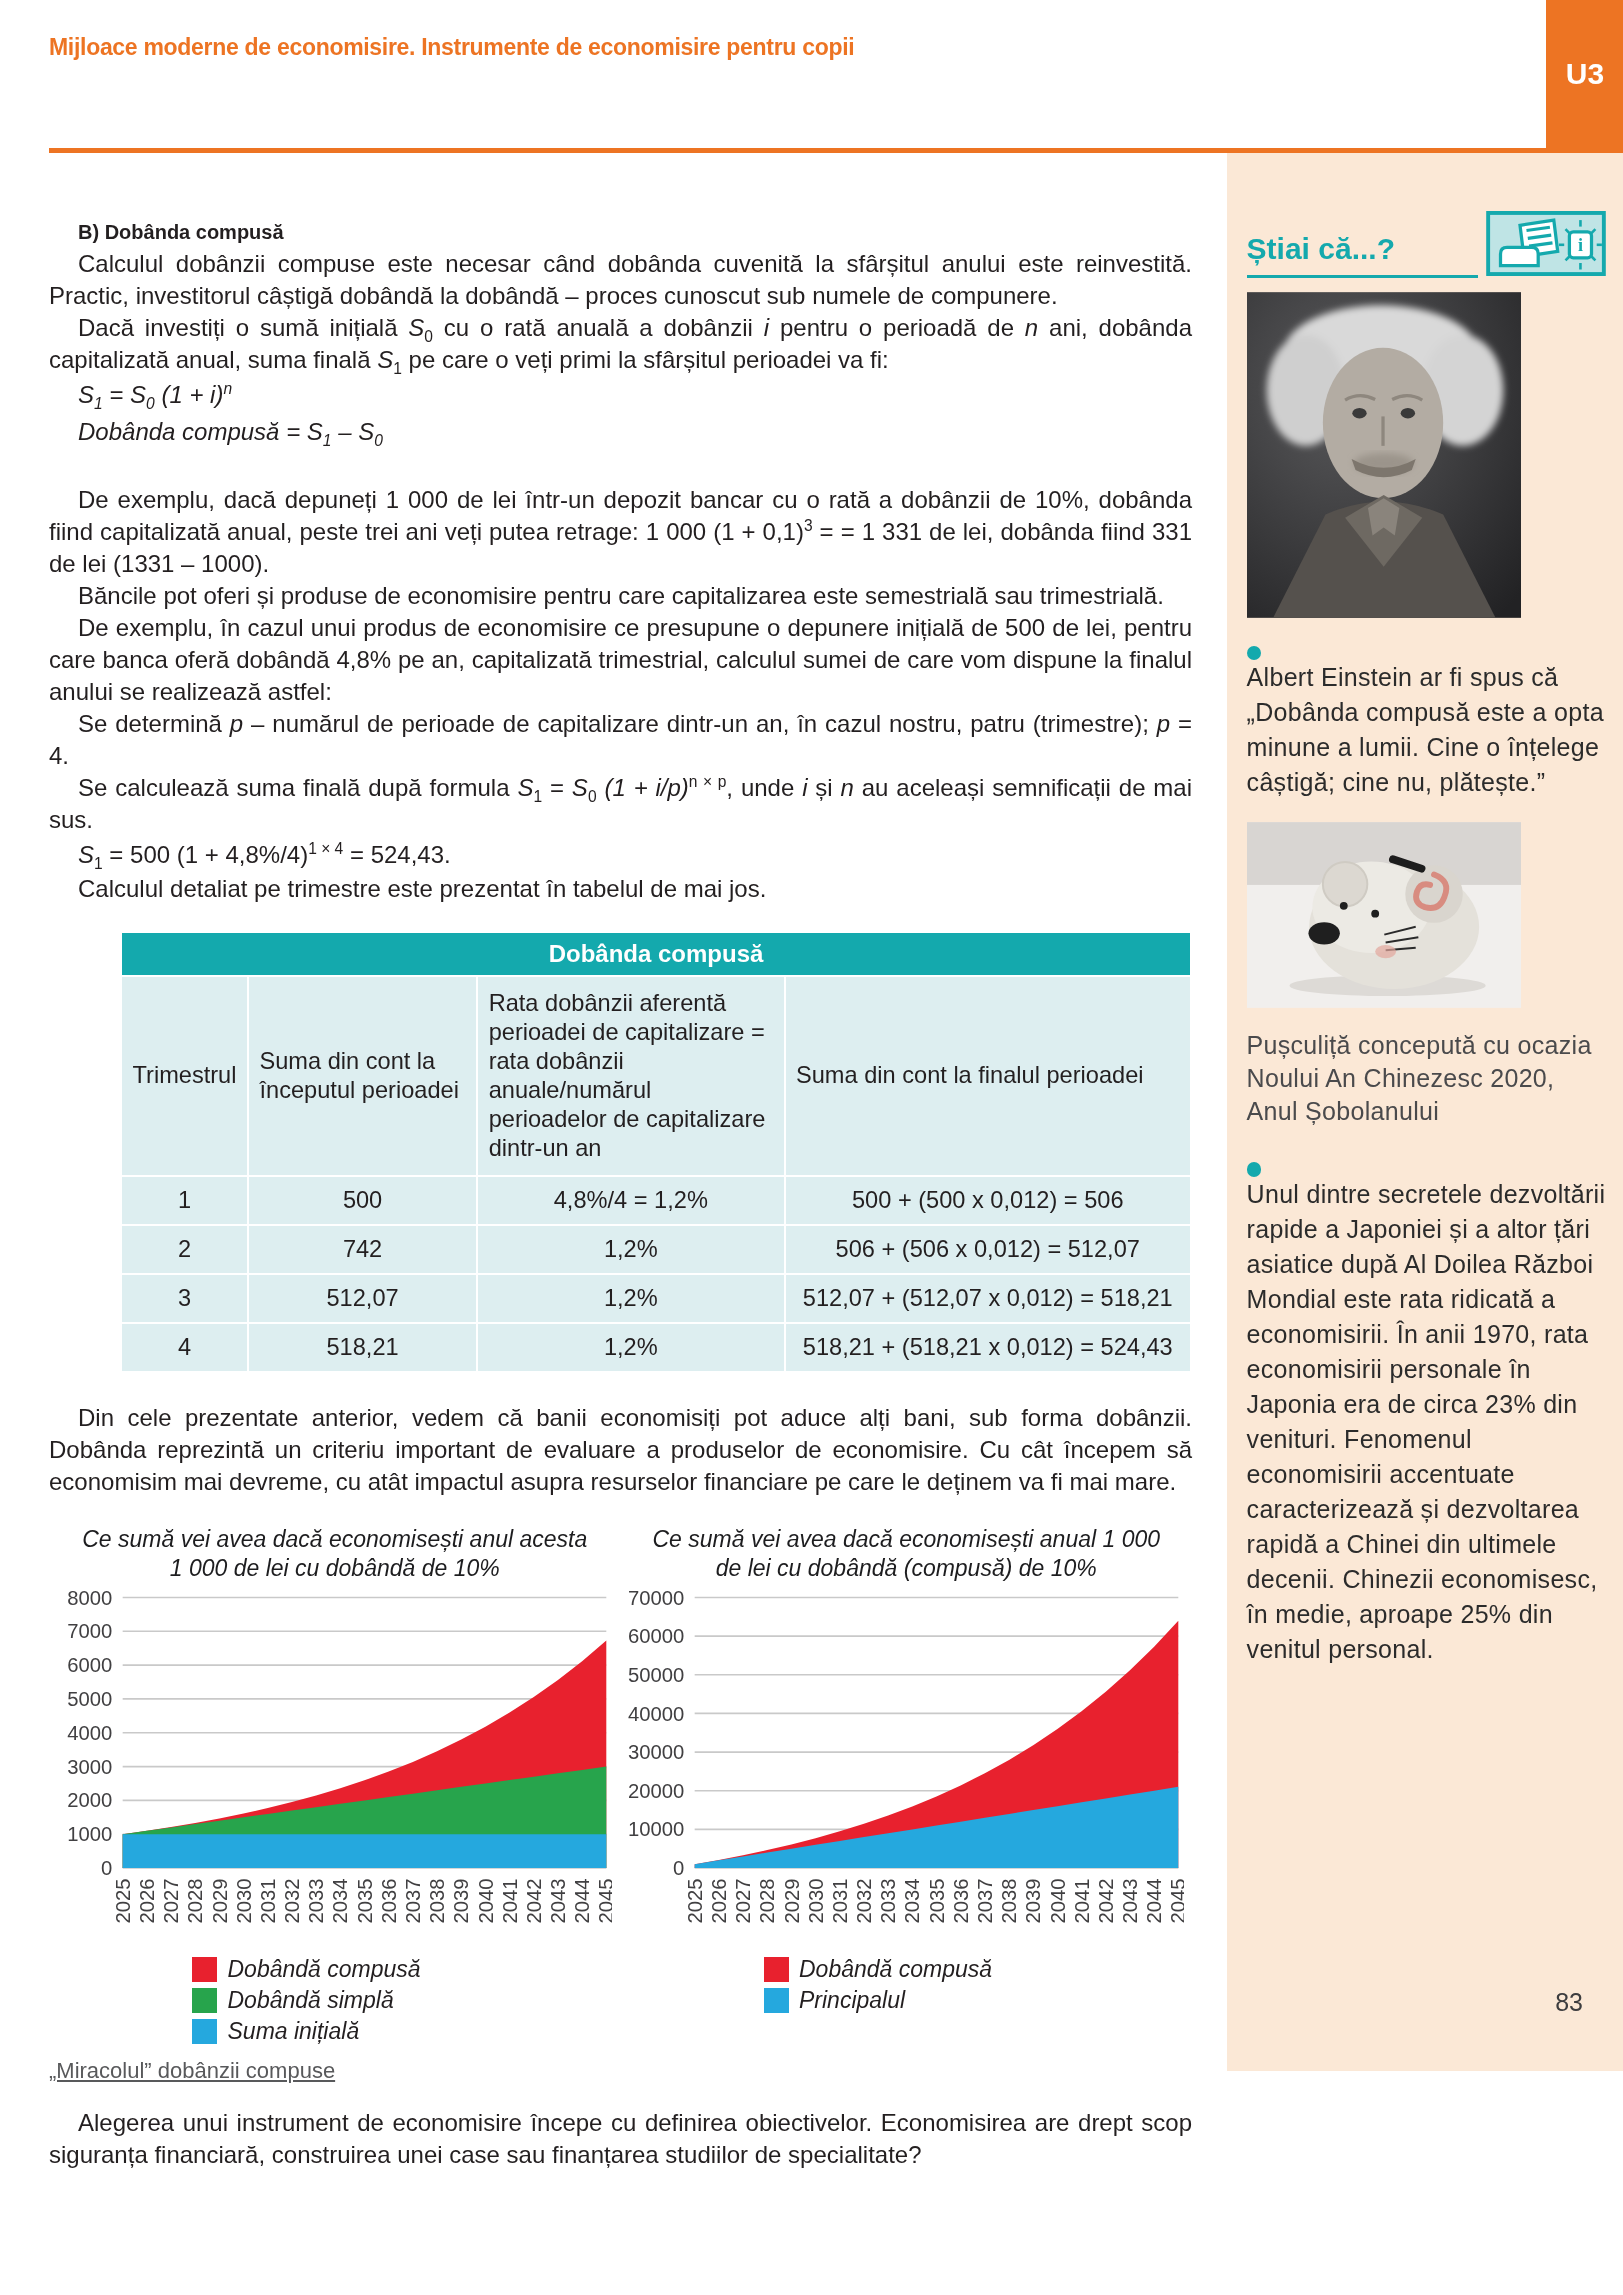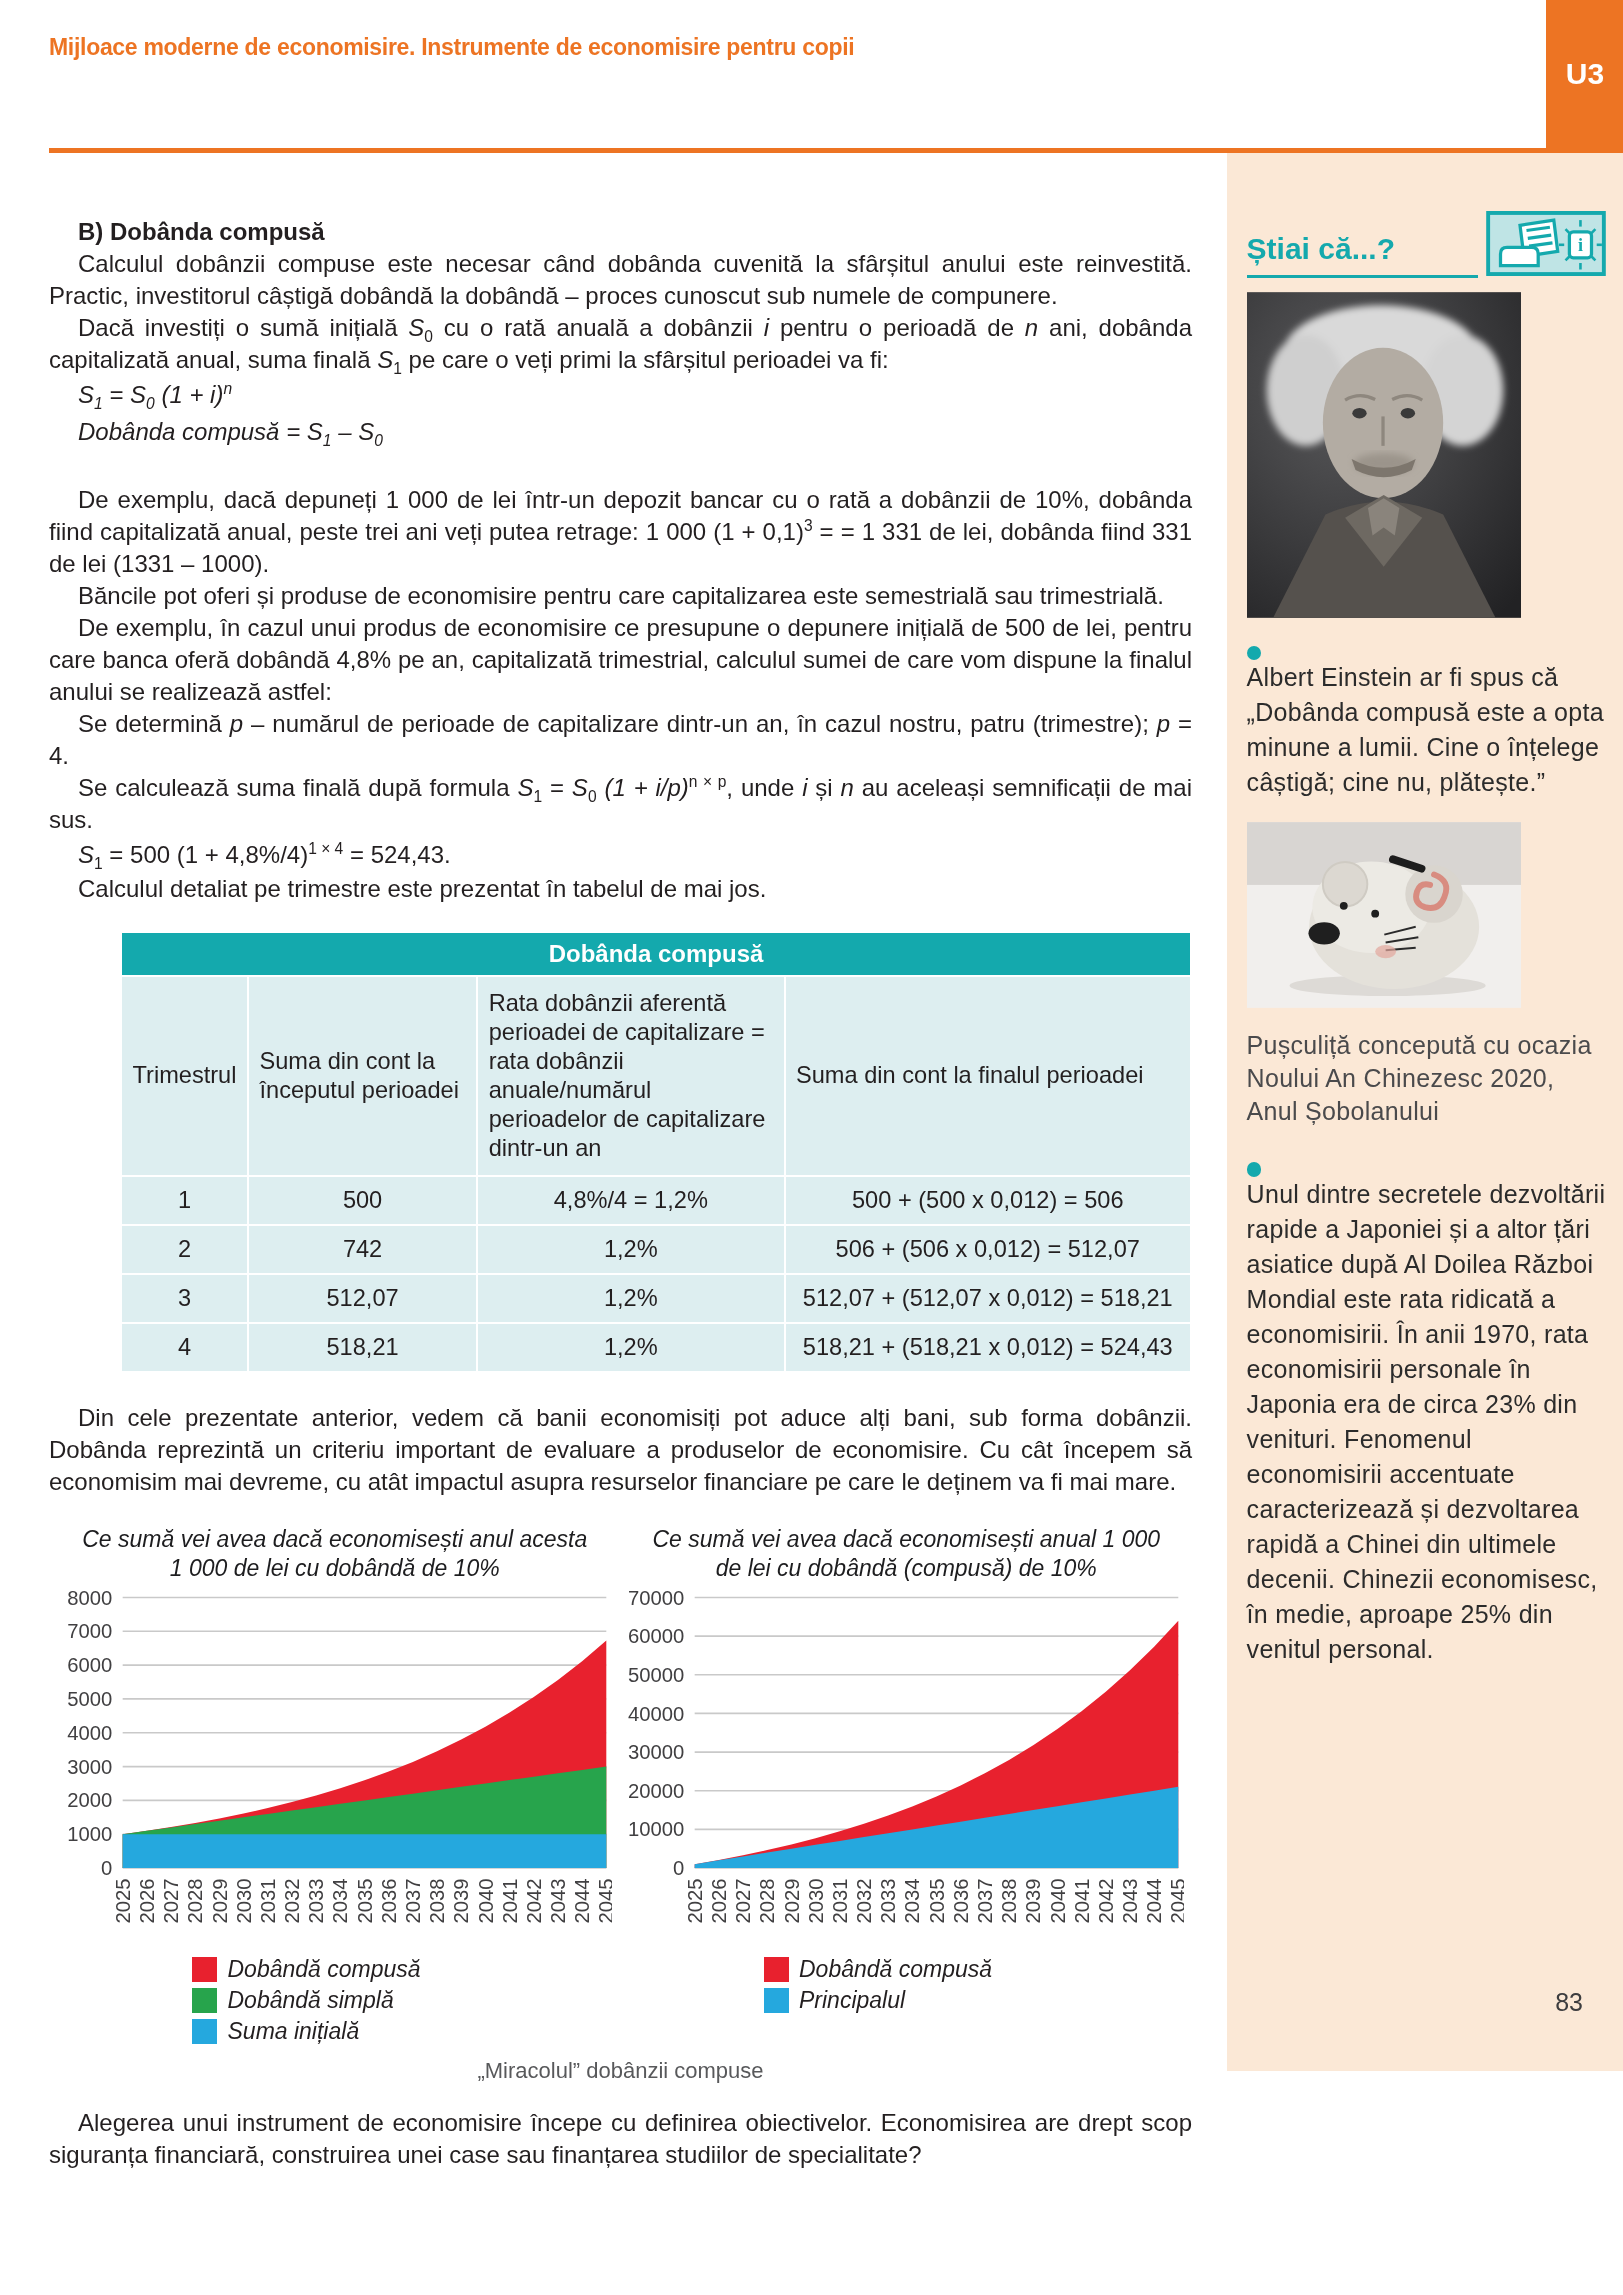--- a/index.html
+++ b/index.html
@@ -29,21 +29,21 @@
   .stiai-title { color:#14a9ad; font-size:30px; font-weight:bold; }
   .know-icon { flex:0 0 auto; }
   .figure { margin-top:14.4px; }
   .figure svg { display:block; }
   .bullet-item { display:flex; margin-top:17px; font-size:25px; line-height:35px; letter-spacing:0.3px;flex-direction:column; }
   .bullet-dot { flex:0 0 14.4px; width:14.4px; height:14.4px; border-radius:50%; background:#14a9ad; margin:10.5px 10.5px 0 0; }
   .photo-caption { margin-top:21px; font-size:25px; line-height:33px; color:#4a4a4c; letter-spacing:0.3px; }
   .page-number { position:absolute; right:41px; bottom:54px; font-size:25px; color:#3d3d3f; }
   
   .main { position:absolute; left:49px; top:216px; width:1143px; }
-  .section-heading { font-size:24px; font-weight:bold; padding-left:29px; line-height:32px; }
+  .section-heading { font-size:20px; font-weight:bold; padding-left:29px; line-height:32px; }
   .para { font-size:24px; line-height:32px; text-align:justify; text-indent:29px; }
   .formula { font-size:24px; line-height:37px; padding-left:29px; font-style:italic; }
   .formula.upright { font-style:normal; }
   sup, sub { font-size:65%; line-height:0; }
   i { font-style:italic; }
   
   .ctable { margin:26px 0 0 71px; width:1072px; border-collapse:separate; border-spacing:2px; }
   .ctable .title-cell {
     background:#14a9ad; color:#ffffff; font-weight:bold; font-size:24px;
     text-align:center; height:42px; vertical-align:middle;
@@ -60,21 +60,21 @@
   .chart-block { width:50%; }
   .chart-title {
     font-size:23px; line-height:29px; font-style:italic; text-align:center;
     max-width:510px; margin:0 auto; color:#1d1d1f;
   }
   .chart-block svg { display:block; margin-top:3.9px; }
   .legend { margin:2.6px 0 0 143px; }
   .legend-item { display:flex; align-items:center; margin-bottom:3.9px; }
   .swatch { width:25px; height:25px; margin-right:10.5px; flex:0 0 25px; }
   .legend-label { font-size:23px; font-style:italic; }
-  .charts-caption { text-align:center; font-size:22px; color:#58595b; margin-top:9.2px; }
+  .charts-caption { text-align:left; font-size:22px; color:#58595b; margin-top:9.2px;text-decoration:underline; }
   .closing { margin-top:23.6px; }
 </style>
 </head>
 <body>
 
 <div class="page">
 
   <div class="header-title">Mijloace moderne de economisire. Instrumente de economisire pentru copii</div>
   <div class="header-rule"></div>
   <div class="unit-tab">

